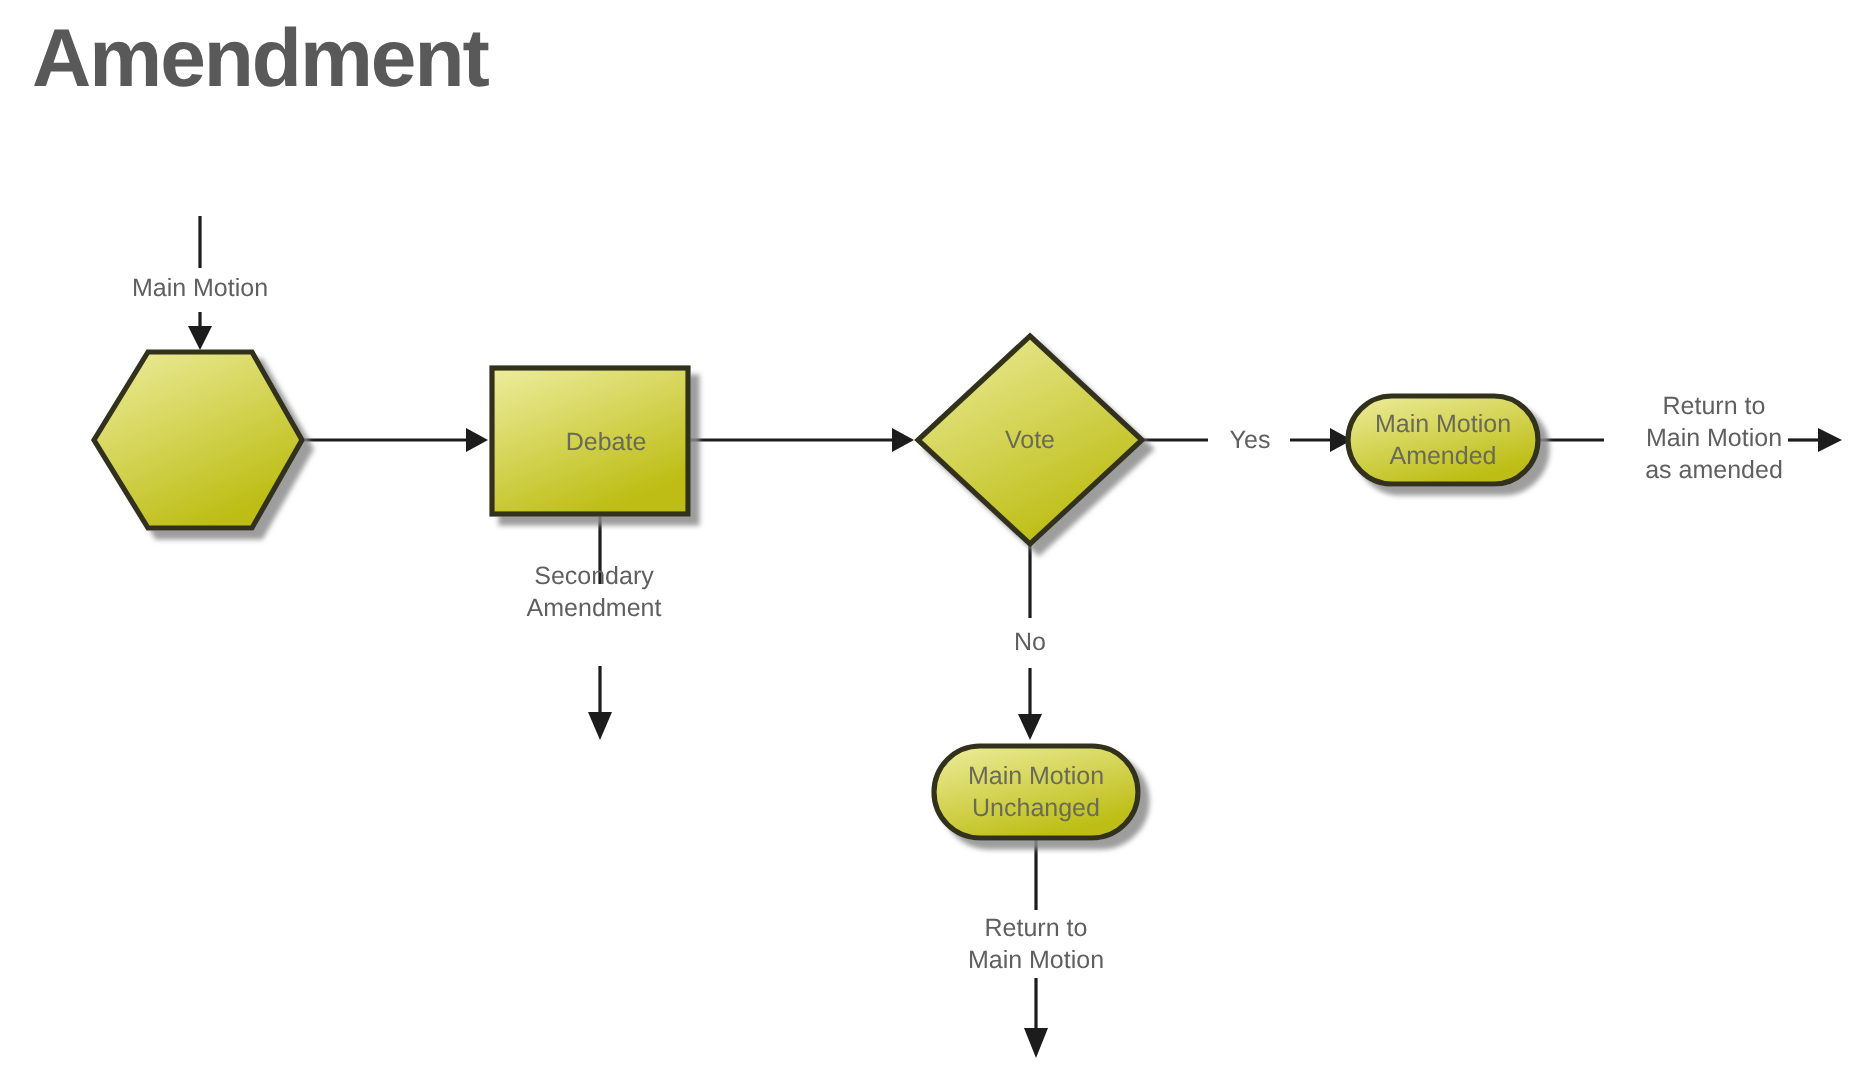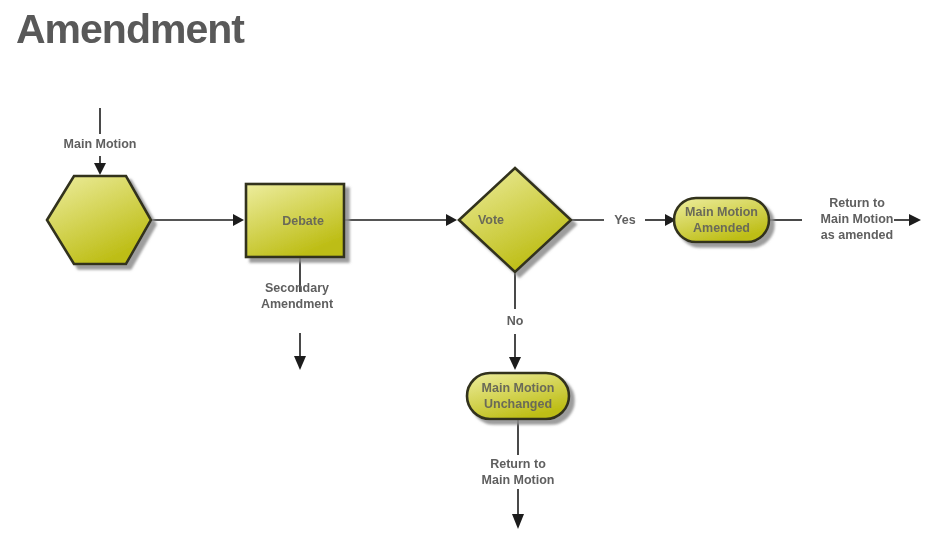--- a/index.html
+++ b/index.html
@@ -44,35 +44,35 @@
     stroke: var(--shape-border);
     stroke-width: 2.6;
   }
   .node-label, .edge-label {
     position: absolute;
     display: flex;
     align-items: center;
     justify-content: center;
     text-align: center;
     white-space: pre-line;
-    font-weight: bold;
+    font-weight: normal;
     line-height: 1.28;
   }
   .node-label {
     font-size: 12.5px;
     color: var(--shape-text);
   }
   .edge-label {
     font-size: 12.5px;
     color: var(--label-text);
   }
   
   .lbl-motion-to-amend { left: 52px;  top: 180px; width: 96px;  height: 80px; }
   .lbl-debate          { left: 245px; top: 183px; width: 116px; height: 75px; }
-  .lbl-vote            { left: 435px; top: 168px; width: 112px; height: 104px; }
+  .lbl-vote            { left: 459px; top: 168px; width: 112px; height: 104px; }
   .lbl-amended         { left: 673px; top: 197px; width: 97px;  height: 46px; }
   .lbl-unchanged       { left: 466px; top: 372px; width: 104px; height: 48px; }
   
   .lbl-main-motion     { left: 40px;  top: 136px; width: 120px; height: 16px; }
   .lbl-secondary       { left: 237px; top: 280px; width: 120px; height: 32px; }
   .lbl-yes             { left: 605px; top: 212px; width: 40px;  height: 16px; }
   .lbl-no              { left: 495px; top: 313px; width: 40px;  height: 16px; }
   .lbl-return-amended  { left: 807px; top: 194px; width: 100px; height: 50px; }
   .lbl-return-main     { left: 458px; top: 456px; width: 120px; height: 32px; }
 </style>

